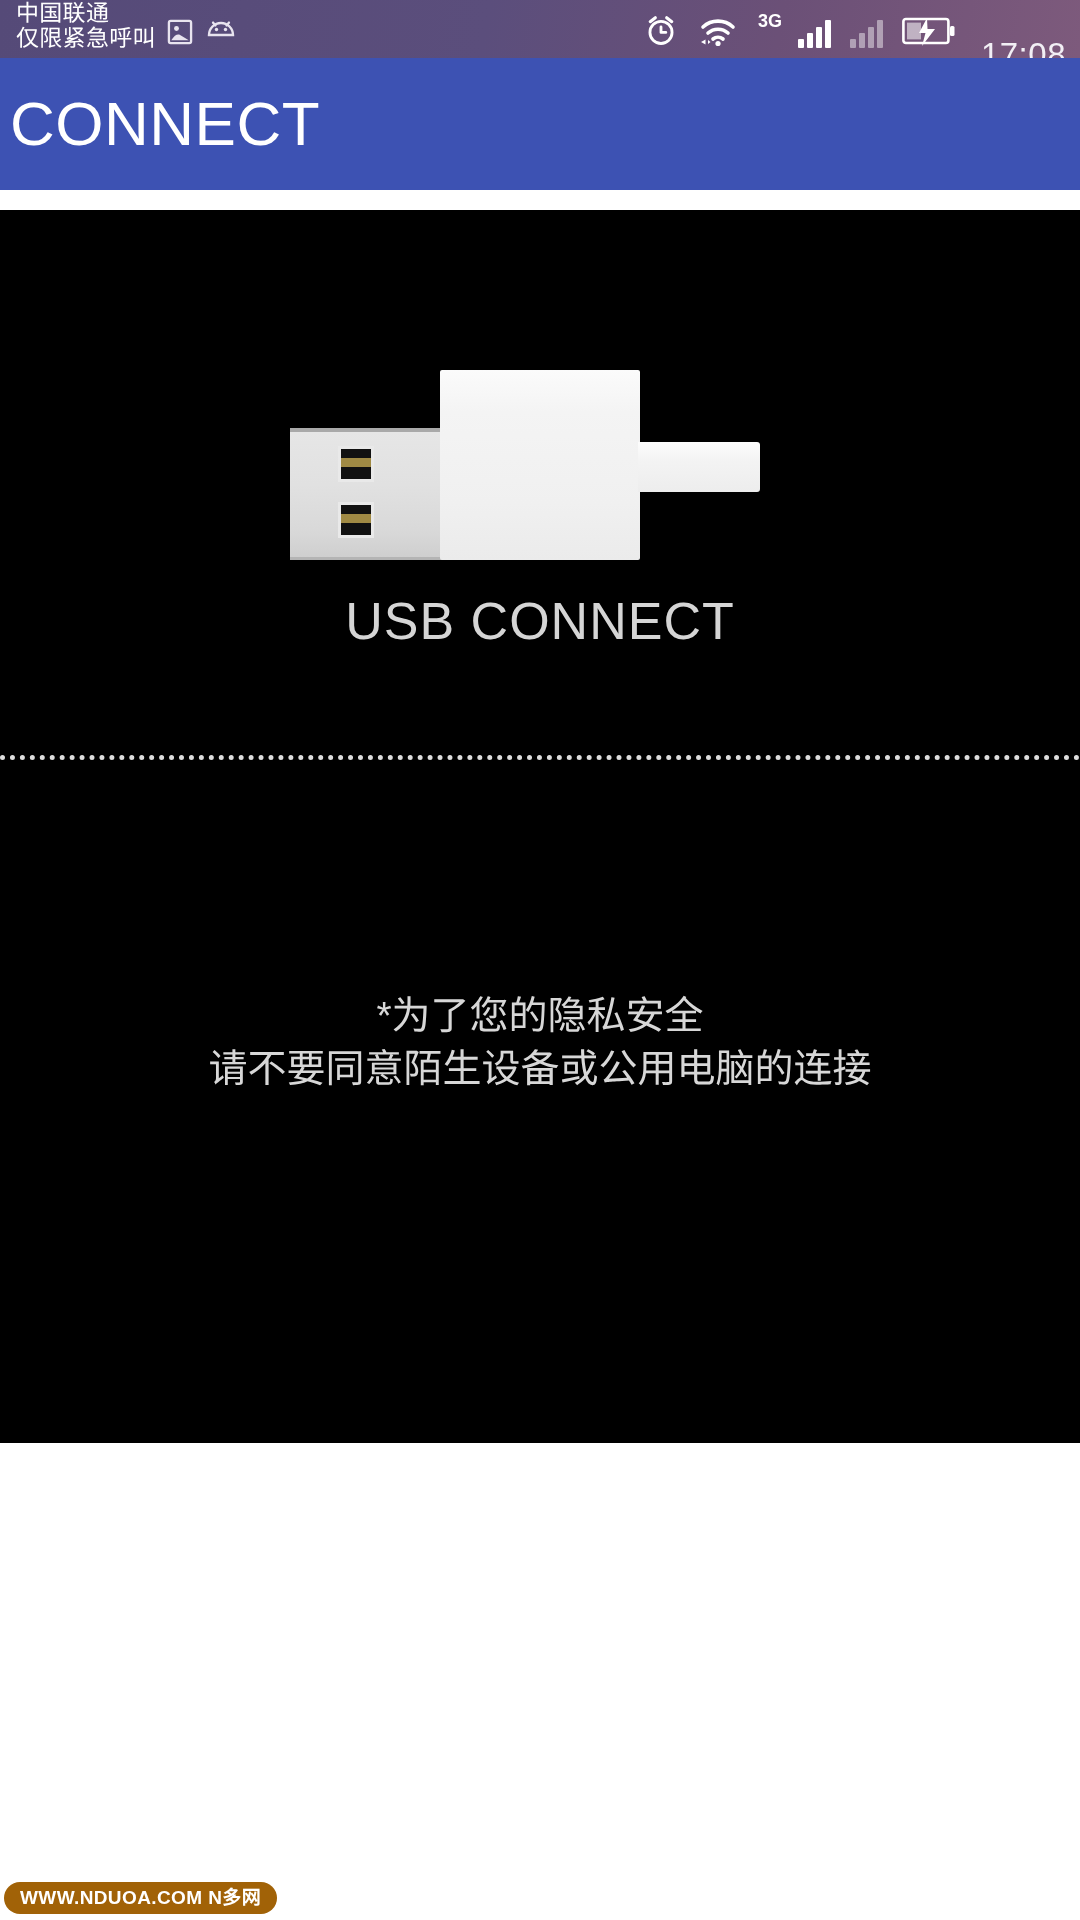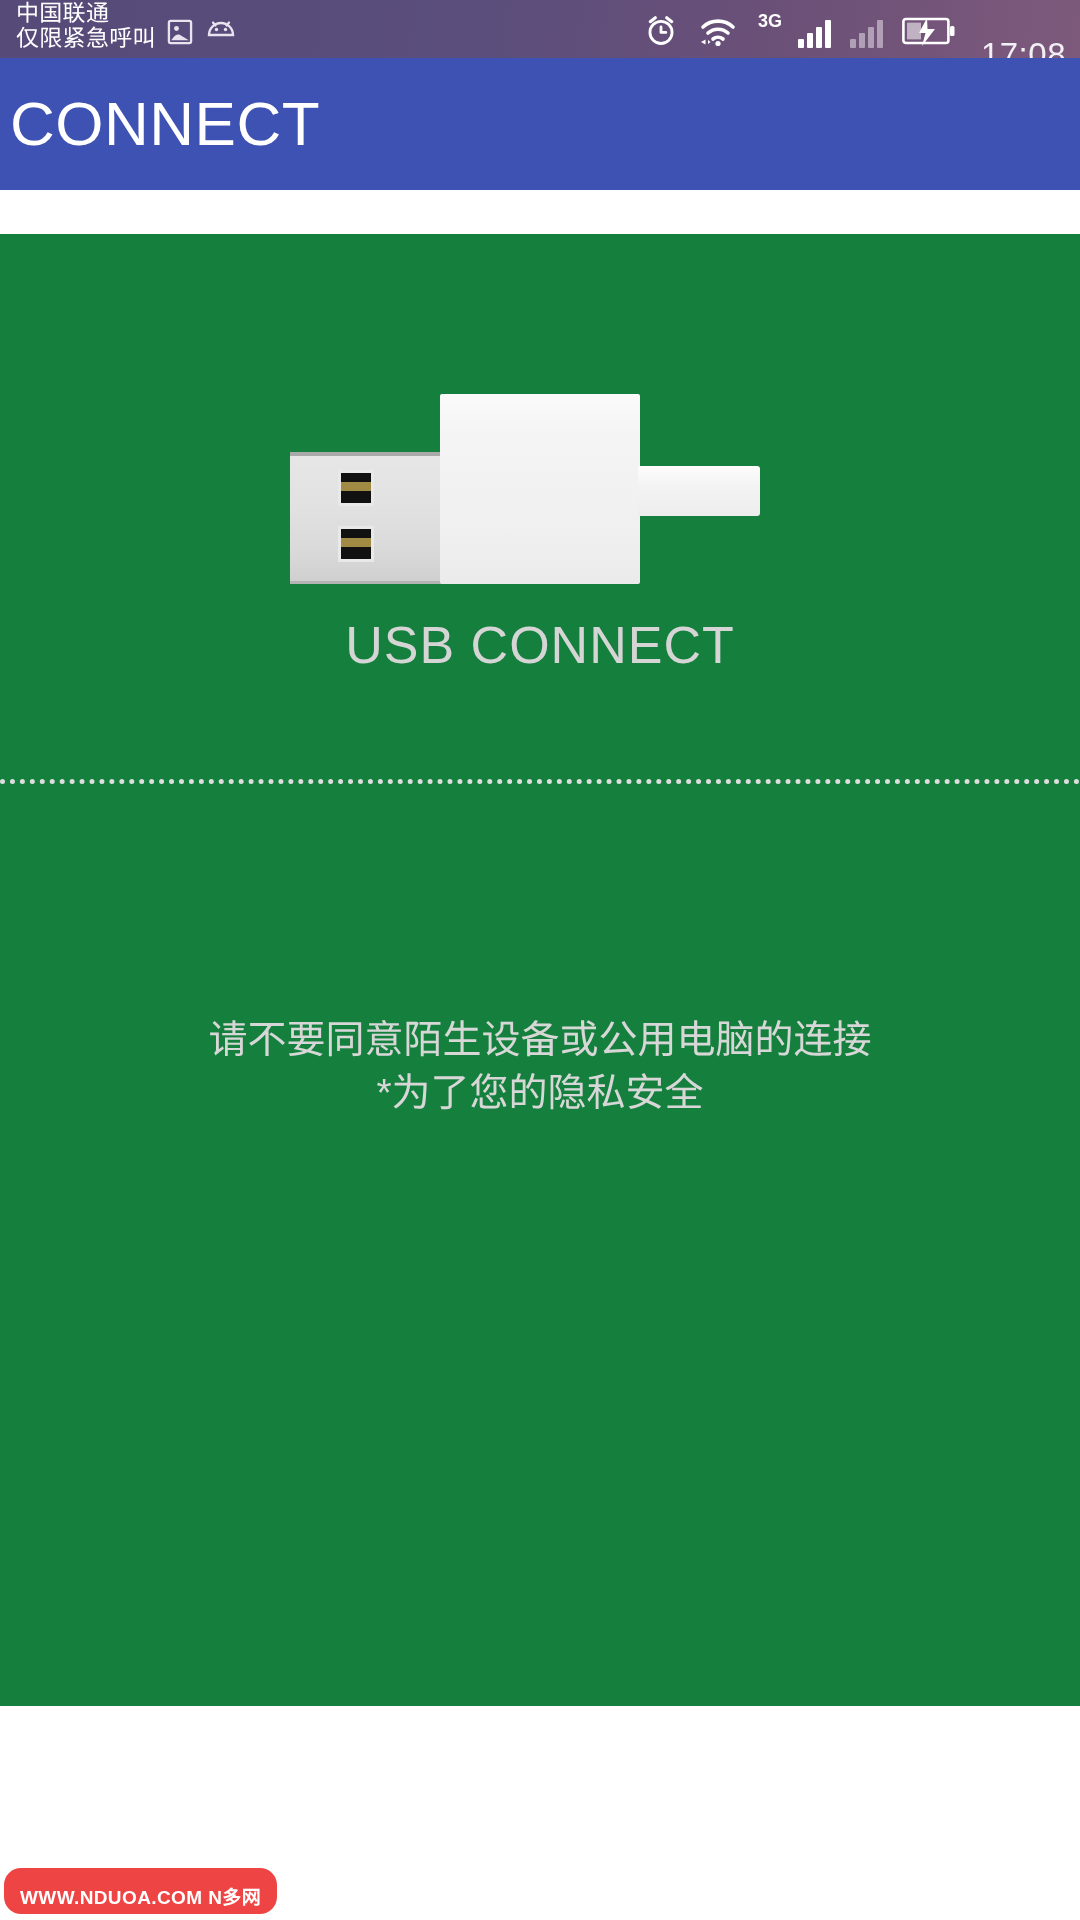--- a/index.html
+++ b/index.html
@@ -113,23 +113,22 @@
     letter-spacing: 0.5px;
     padding-left: 10px;
     line-height: 1;
   }
 
   
   .content {
     position: absolute;
     top: 210px; left: 0;
     width: 1080px;
-    height: 1472px;
-    background: #15803d;
-    margin-top: 24px;
+    height: 1233px;
+    background: #000000;
   }
 
   
   .usb-illustration {
     position: absolute;
     top: 160px;
     left: 0;
     width: 1080px;
     height: 220px;
   }
@@ -246,24 +245,24 @@
     font-size: 56px;
     letter-spacing: 0.5px;
     line-height: 1;
   }
 
   
   .watermark {
     position: absolute;
     left: 4px;
     bottom: 6px;
-    background: #ef4444;
+    background: #a16207;
     color: #ffffff;
     border-radius: 17px;
-    padding: 20px 16px 7px 16px;
+    padding: 6px 16px 7px 16px;
     font-size: 19px;
     font-weight: bold;
     letter-spacing: 0.4px;
     line-height: 1;
     white-space: nowrap;
     margin-top: 16px;
   }
 </style>
 </head>
 <body>
@@ -365,19 +364,19 @@
       <div class="usb-body"></div>
       <div class="usb-tip"></div>
     </div>
   </div>
 
   <div class="usb-heading">USB CONNECT</div>
 
   <div class="divider"></div>
 
   <div class="notice">
+    <span class="notice-line">*为了您的隐私安全</span>
     <span class="notice-line">请不要同意陌生设备或公用电脑的连接</span>
-    <span class="notice-line">*为了您的隐私安全</span>
   </div>
 
 </div>
 
 <div class="watermark">WWW.NDUOA.COM N多网</div>
 
 </body></html>

